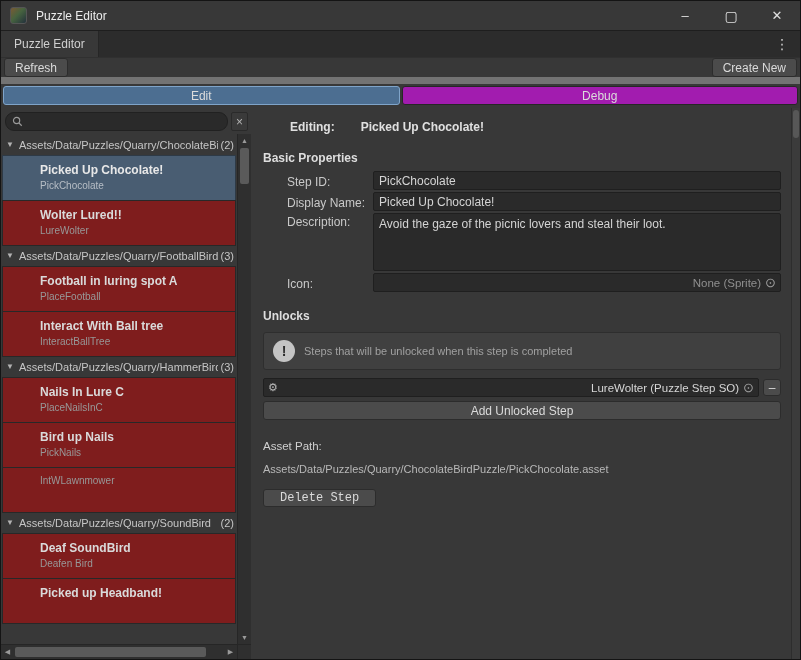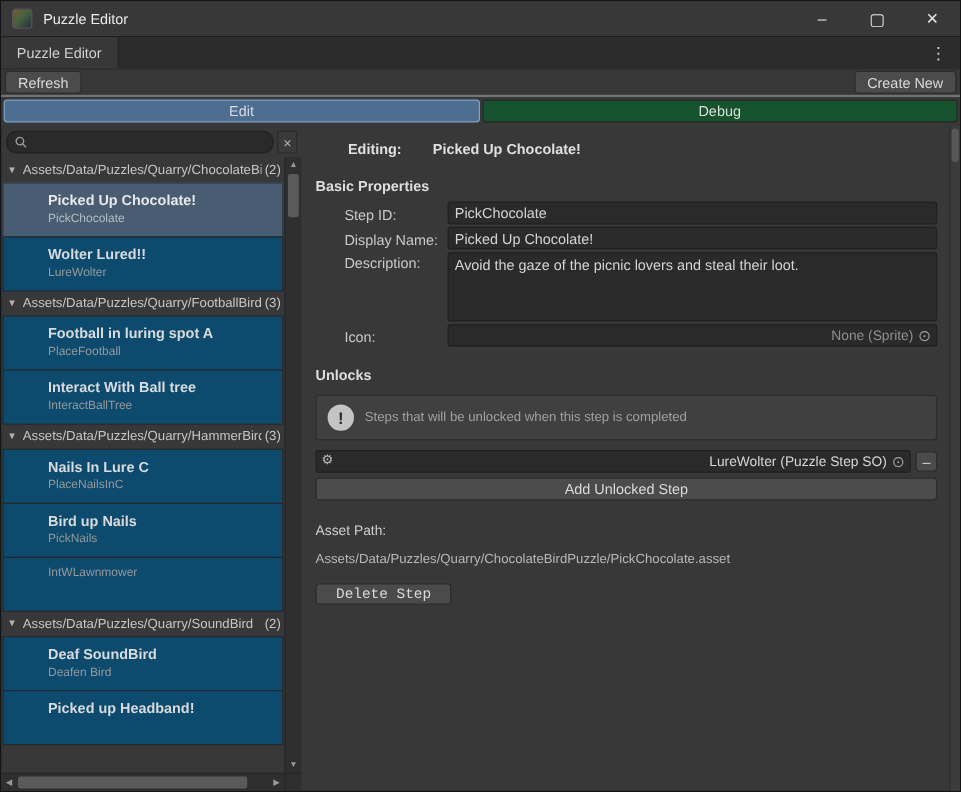--- a/index.html
+++ b/index.html
@@ -15,28 +15,28 @@
   .win-controls { margin-left:auto; display:flex; height:100%; }
   .win-btn { width:46px; height:100%; display:flex; align-items:center; justify-content:center; color:#e0e0e0; font-size:13px; }
   .win-btn.max { font-size:14px; }
 
   
   .tabbar { flex:0 0 27px; background:#2c2c2c; display:flex; align-items:flex-end; position:relative; border-bottom:1px solid #303030; }
   .editor-tab { height:26px; background:#383838; padding:0 13px; display:flex; align-items:center; color:#d0d0d0; font-size:12px; border-right:1px solid #262626; }
   .kebab { position:absolute; right:7px; top:4px; color:#cccccc; font-size:14px; line-height:1; padding:2px 4px; }
 
   
-  .toolbar { flex:0 0 23px; display:flex; align-items:center; background:#383838; padding:0 3px; border-bottom:2px solid #737373; }
+  .toolbar { flex:0 0 23px; display:flex; align-items:center; background:#383838; padding:0 3px; border-bottom:7px solid #737373; }
   .btn { background:#4b4b4b; border:1px solid #2c2c2c; border-radius:3px; color:#dadada; font-size:12px; height:19px;
          padding:0 10px; font-family:inherit; display:inline-flex; align-items:center; justify-content:center; cursor:default; }
   .toolbar-spacer { flex:1; }
 
   
   .mode-tabs { flex:0 0 24px; display:flex; gap:2px; padding:2px 2px 3px 2px; background:#383838; }
-  .mode-tab { flex:1; display:flex; align-items:center; justify-content:center; background:#14532d; border:1px solid #272727; border-radius:3px; color:#dcdcdc; font-size:12px; }
+  .mode-tab { flex:1; display:flex; align-items:center; justify-content:center; background:#a21caf; border:1px solid #272727; border-radius:3px; color:#dcdcdc; font-size:12px; }
   .mode-tab.active { background:#4c6e91; border-color:#7fa4c9; }
 
   
   .content { flex:1; min-height:0; display:flex; }
   .sidebar { flex:0 0 250px; width:250px; display:flex; flex-direction:column; min-height:0; }
   .main { flex:1; min-width:0; padding:10px 10px 0 12px; position:relative; overflow:hidden; }
   .win-scroll { flex:0 0 9px; background:#3b3b3b; border-left:1px solid #2d2d2d; position:relative; }
   .win-scroll .thumb { position:absolute; top:2px; left:1px; right:1px; height:28px; background:#575757; border-radius:3px; }
 
   
@@ -57,21 +57,21 @@
   .hscroll .scroll-arrow { flex:0 0 13px; }
   .hscroll .track { flex:1; position:relative; }
   .hscroll .thumb { position:absolute; left:1px; top:2px; bottom:2px; width:91%; background:#5a5a5a; border-radius:2px; }
   .scroll-corner { flex:0 0 14px; background:#2f2f2f; border-left:1px solid #262626; }
 
   
   .group-header { height:21px; display:flex; align-items:center; gap:3px; padding:0 3px 0 5px; color:#c6c6c6; font-size:11px; }
   .tri { font-size:8px; color:#b2b2b2; flex:0 0 10px; }
   .gpath { flex:1; min-width:0; white-space:nowrap; overflow:hidden; }
   .gcount { flex:0 0 auto; }
-  .step-item { margin:0 1px -1px 1px; height:46px; background:#0c4a6e; border:1px solid #282828; padding:7px 6px 0 37px; }
+  .step-item { margin:0 1px -1px 1px; height:46px; background:#7f1d1d; border:1px solid #282828; padding:7px 6px 0 37px; }
   .step-item.selected { background:#495d72; border-color:#2e3a46; }
   .step-title { font-size:12px; font-weight:bold; color:#dadada; margin-bottom:3px; white-space:nowrap; overflow:hidden; }
   .step-id { font-size:10px; color:#989898; white-space:nowrap; overflow:hidden; }
   .step-item.selected .step-title { color:#e8e8e8; }
   .step-item.selected .step-id { color:#b7bec6; }
 
   
   .editing-row { display:flex; align-items:baseline; margin:2px 0 0 0; }
   .editing-label { font-weight:bold; color:#e0e0e0; margin-right:26px;padding-left:27px; }
   .editing-value { font-weight:bold; color:#e0e0e0; }

